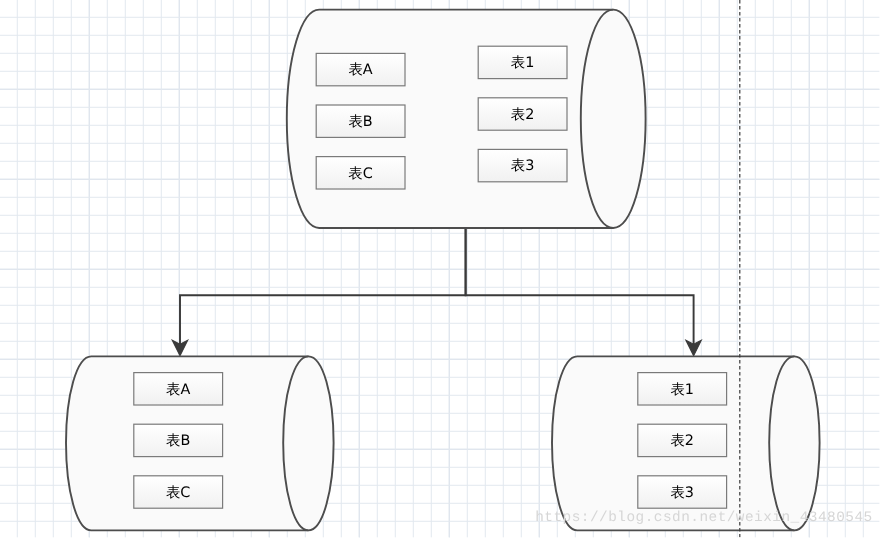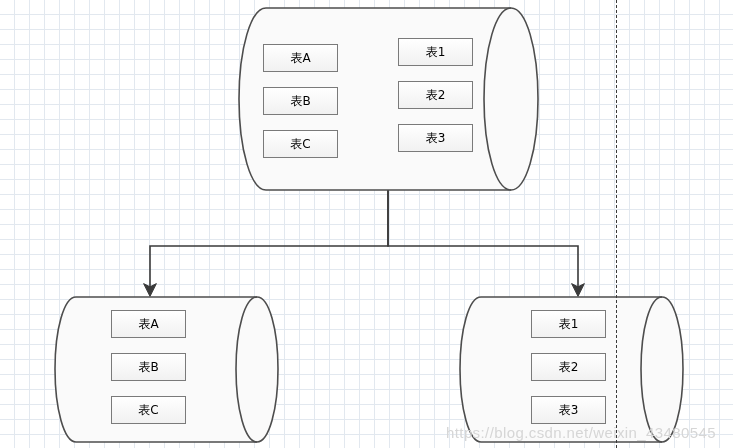--- a/index.html
+++ b/index.html
@@ -55,24 +55,24 @@
     font-size: 12px;
     line-height: 1;
     display: flex;
     align-items: center;
     justify-content: center;
     text-align: center;
   }
   .watermark {
     position: absolute;
     color: #d6d6d6;
-    font-size: 15px;
+    font-size: 12px;
     letter-spacing: 0.4px;
     white-space: nowrap;
-    font-family: Liberation Sans, sans-serif;
+    font-family: Liberation Mono, monospace;
   }
 </style>
 </head>
 <body>
 
 <div id="canvas">
 
   <svg class="edges">
     <defs>
       <marker id="arrow" markerWidth="10" markerHeight="10" refX="5" refY="5" orient="auto">

